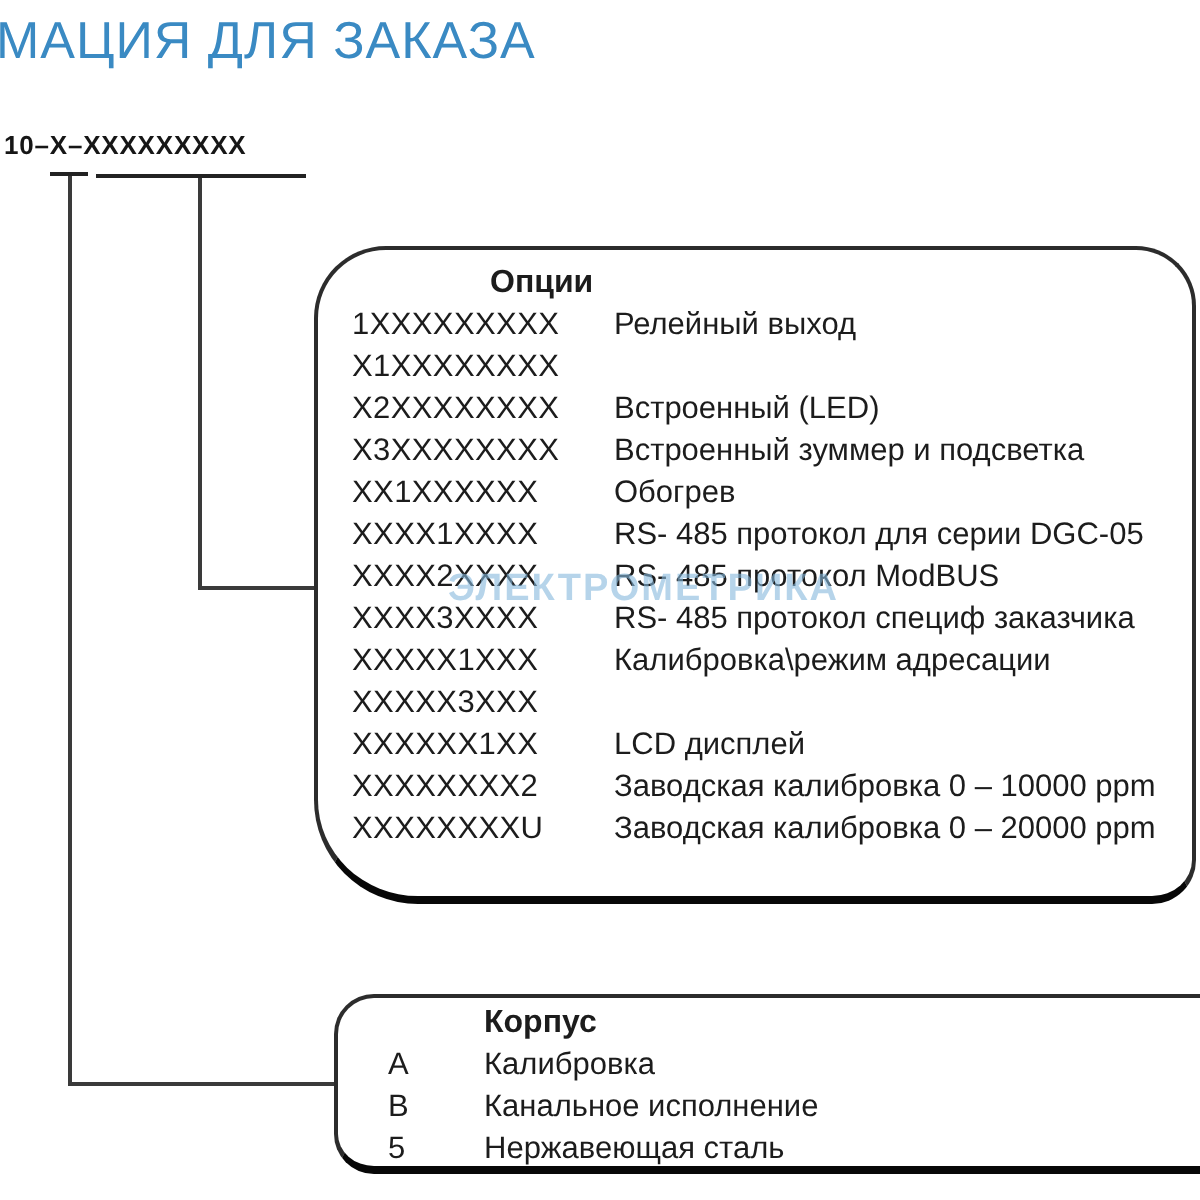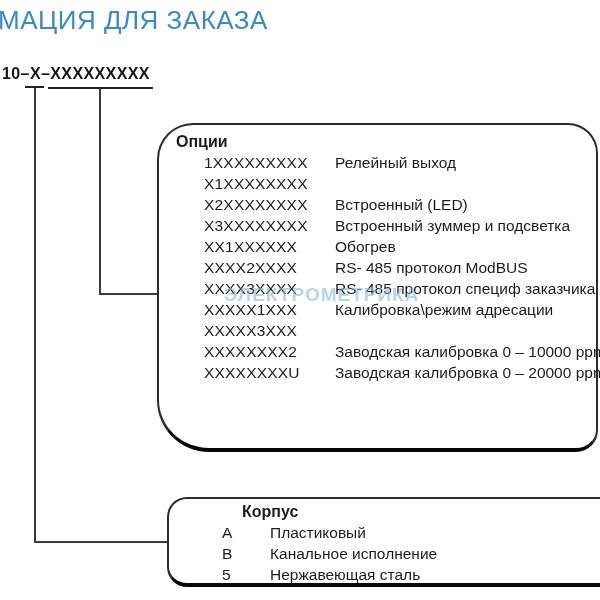--- a/index.html
+++ b/index.html
@@ -14,21 +14,21 @@
   
   .page-title{
     left:-2px;top:5px;
     font-size:26px;letter-spacing:0.5px;
     color:#3A8AC3;white-space:nowrap;
   }
 
   
   .model-code{
     left:2px;top:65px;
-    font-size:16px;font-weight:bold;letter-spacing:0.4px;
+    font-size:13px;font-weight:bold;letter-spacing:0.4px;
     color:#161616;white-space:nowrap;
   }
   .underline{background:#222222;height:2px;}
   .ul-x{left:25px;top:86px;width:19px;}
   .ul-xs{left:48px;top:87px;width:105px;}
 
   
   .cline{background:#3a3a3a;}
   .vline-housing{left:34px;top:88px;width:2px;height:455px;}
   .hline-housing{left:34px;top:541px;width:135px;height:2px;}
@@ -44,23 +44,23 @@
   .options-panel{
     left:157px;top:123px;
     width:420px;height:317px;
     padding:6px 0 0 17px;
     border-radius:36px 30px 22px 52px;
   }
   .panel-title{
     font-size:16px;font-weight:bold;line-height:21px;
     white-space:nowrap;
   }
-  .options-panel .panel-title{}
+  .options-panel .panel-title{margin-left:69px;}
   .row{display:flex;line-height:21px;font-size:15.5px;white-space:nowrap;}
-  .row .code{width:131px;flex:0 0 131px;letter-spacing:0.2px;margin-left:28px;}
+  .row .code{width:131px;flex:0 0 131px;letter-spacing:0.2px;}
   .row .desc{flex:0 0 auto;}
 
   .housing-panel{
     left:167px;top:497px;
     width:450px;height:81px;
     padding:3px 0 0 25px;
     border-radius:20px;
   }
   .housing-panel .panel-title{margin-left:48px;line-height:20px;}
   .housing-panel .row{line-height:21px;}
@@ -103,51 +103,59 @@
   </div>
   <div class="row">
     <span class="code">X3XXXXXXXX</span>
     <span class="desc">Встроенный зуммер и подсветка</span>
   </div>
   <div class="row">
     <span class="code">XX1XXXXXX</span>
     <span class="desc">Обогрев</span>
   </div>
   <div class="row">
+    <span class="code">XXXX1XXXX</span>
+    <span class="desc">RS- 485 протокол для серии DGC-05</span>
+  </div>
+  <div class="row">
     <span class="code">XXXX2XXXX</span>
     <span class="desc">RS- 485 протокол ModBUS</span>
   </div>
   <div class="row">
     <span class="code">XXXX3XXXX</span>
     <span class="desc">RS- 485 протокол специф заказчика</span>
   </div>
   <div class="row">
     <span class="code">XXXXX1XXX</span>
     <span class="desc">Калибровка\режим адресации</span>
   </div>
   <div class="row">
     <span class="code">XXXXX3XXX</span>
+  </div>
+  <div class="row">
+    <span class="code">XXXXXX1XX</span>
+    <span class="desc">LCD дисплей</span>
   </div>
   <div class="row">
     <span class="code">XXXXXXXX2</span>
     <span class="desc">Заводская калибровка 0 – 10000 ppm</span>
   </div>
   <div class="row">
     <span class="code">XXXXXXXXU</span>
     <span class="desc">Заводская калибровка 0 – 20000 ppm</span>
   </div>
 </div>
 
 <div class="abs watermark">ЭЛЕКТРОМЕТРИКА</div>
 
 <div class="abs panel housing-panel">
   <div class="panel-title">Корпус</div>
   <div class="row">
     <span class="code">A</span>
-    <span class="desc">Пластиковый</span>
+    <span class="desc">Калибровка</span>
   </div>
   <div class="row">
     <span class="code">B</span>
     <span class="desc">Канальное исполнение</span>
   </div>
   <div class="row">
     <span class="code">5</span>
     <span class="desc">Нержавеющая сталь</span>
   </div>
 </div>

